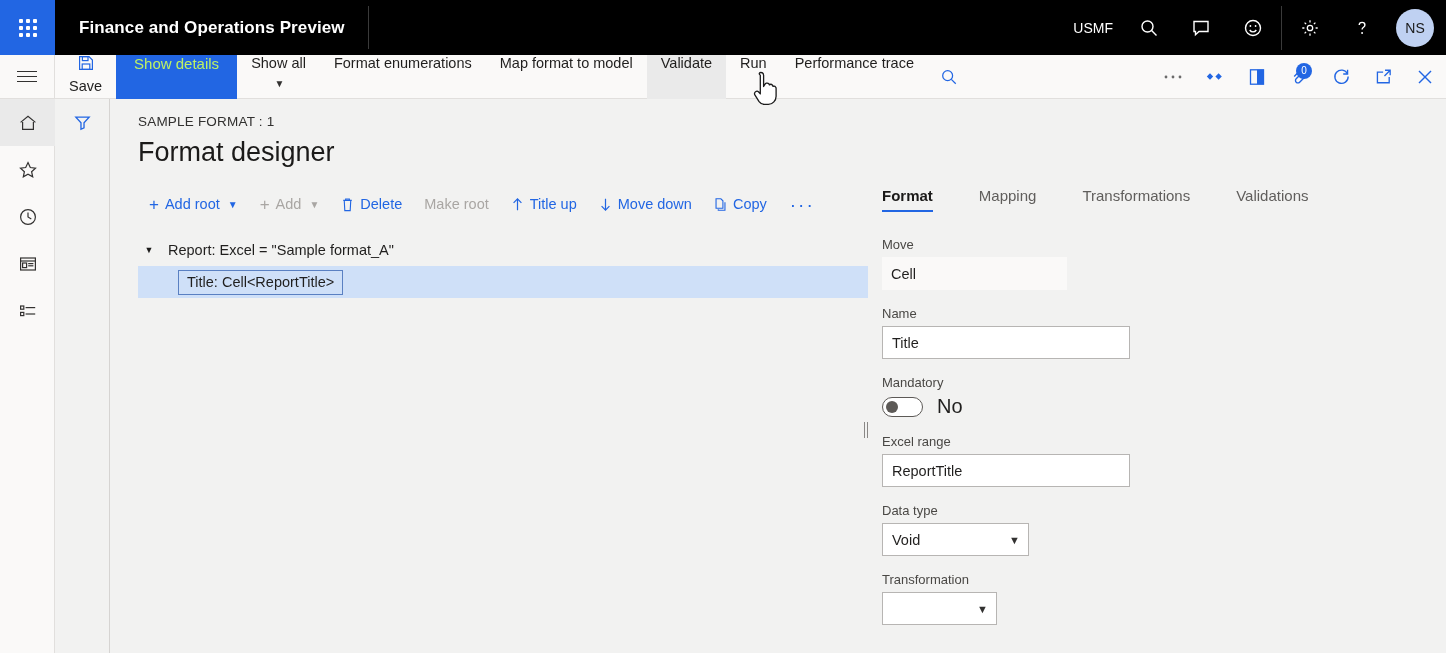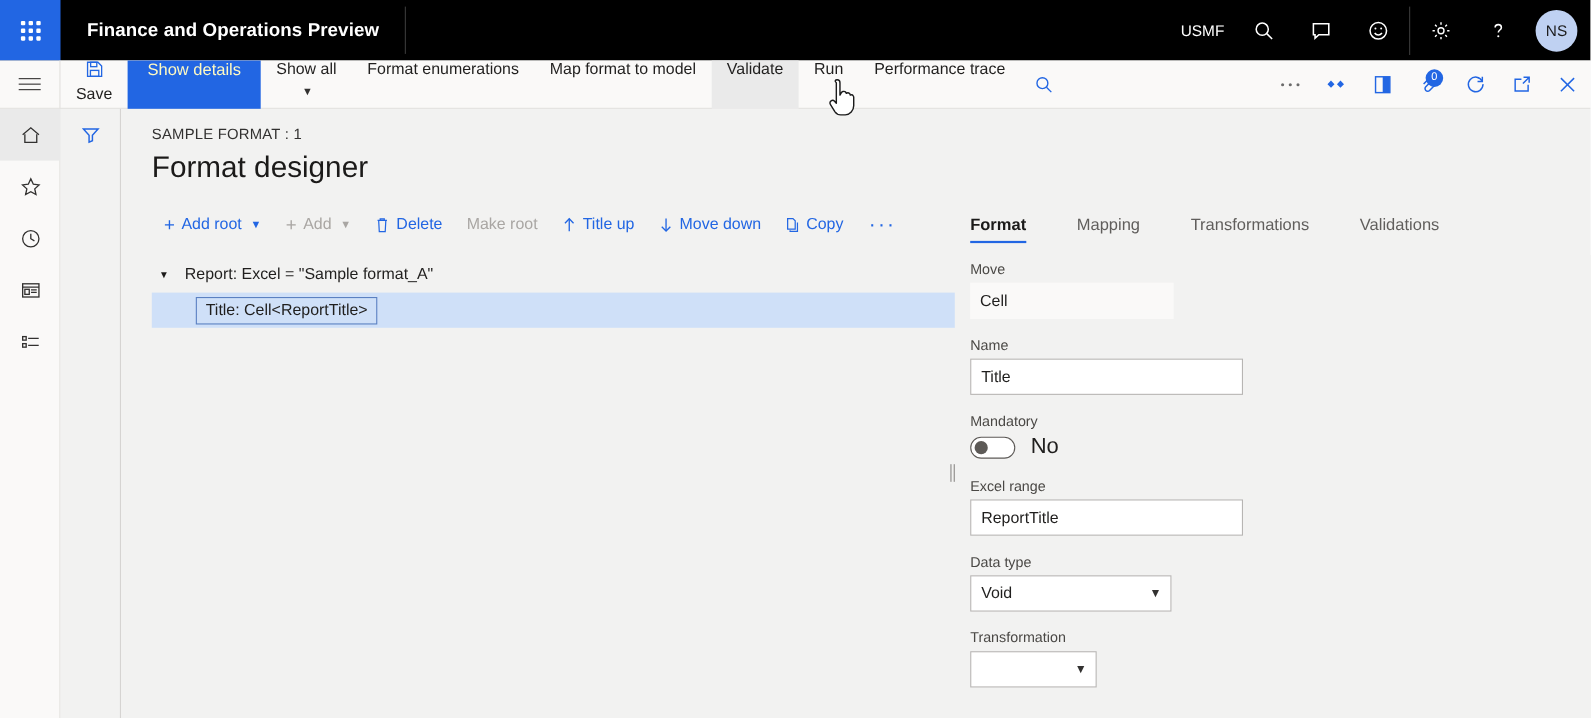--- a/index.html
+++ b/index.html
@@ -58,21 +58,21 @@
   .hamburger {
     width: 55px; height: 44px; display: flex; align-items: center; justify-content: center;
     cursor: pointer; border-right: 1px solid #e1dfdd;
   }
   .ham-lines { width: 20px; }
   .ham-lines i { display: block; height: 1px; background: #323130; margin: 4px 0; }
   .cmd-btn {
     height: 44px; display: flex; align-items: center; gap: 7px;
     padding: 0 14px; font-size: 14.5px; color: #201f1e; cursor: pointer; white-space: nowrap; flex-direction: column;
   }
-  .cmd-btn.primary { background: #2266e3; color: #fef9c3; font-size: 15px; padding: 0 18px; }
+  .cmd-btn.primary { background: #2266e3; color: #bef264; font-size: 15px; padding: 0 18px; }
   .cmd-btn.hovered { background: #eaeaea; }
   .chev { font-size: 10px; color: #323130; margin-left: 2px; }
   .cmd-spacer { flex: 1; }
   .cmd-icon-btn {
     width: 42px; height: 44px; display: flex; align-items: center; justify-content: center;
     cursor: pointer; position: relative; color: #2266e3;
   }
   .badge {
     position: absolute; top: 8px; right: 8px; min-width: 16px; height: 16px;
     background: #2266e3; color: #ffffff; border-radius: 50%;
@@ -144,21 +144,21 @@
 
   
   .splitter {
     position: absolute; left: 752px; top: 322px; width: 8px; height: 18px; cursor: col-resize;
     display: flex; gap: 2px; align-items: center; justify-content: center;
   }
   .splitter i { display: block; width: 1px; height: 16px; background: #8a8886; }
 
   
   .detail { position: absolute; left: 772px; top: 88px; width: 540px; }
-  .tabs { display: flex; align-items: flex-end; height: 34px; }
+  .tabs { display: flex; align-items: flex-start; height: 34px; }
   .tab {
     font-size: 15px; color: #605e5c; padding: 0 0 8px 0; margin-right: 46px;
     cursor: pointer; position: relative; white-space: nowrap;
   }
   .tab.active { color: #1b1a19; font-weight: bold; }
   .tab.active::after {
     content: ""; position: absolute; left: 0; right: 0; bottom: 0; height: 2px; background: #2266e3;
   }
   .field { margin-top: 16px; }
   .field-label { font-size: 13px; color: #4a4845; margin-bottom: 5px; }
@@ -176,21 +176,21 @@
   .toggle {
     width: 41px; height: 20px; border-radius: 10px; border: 1px solid #5d5a57;
     background: #ffffff; position: relative; cursor: pointer;
   }
   .toggle .knob {
     position: absolute; left: 3px; top: 3px; width: 12px; height: 12px;
     border-radius: 50%; background: #5d5a57;
   }
   .toggle-label { font-size: 20px; color: #201f1e; }
   .dropdown {
-    width: 183px; height: 33px; background: #ffffff; border: 1px solid #b7b5b3;
+    width: 147px; height: 33px; background: #ffffff; border: 1px solid #b7b5b3;
     display: flex; align-items: center; justify-content: space-between;
     padding: 0 8px 0 9px; font-size: 14.5px; color: #201f1e; cursor: pointer;
   }
   .dropdown.narrow { width: 115px; }
   .dd-chev { color: #323130; font-size: 11px; }
 
   
   .cursor { position: absolute; left: 752px; top: 70px; pointer-events: none; }
 </style>
 </head>

